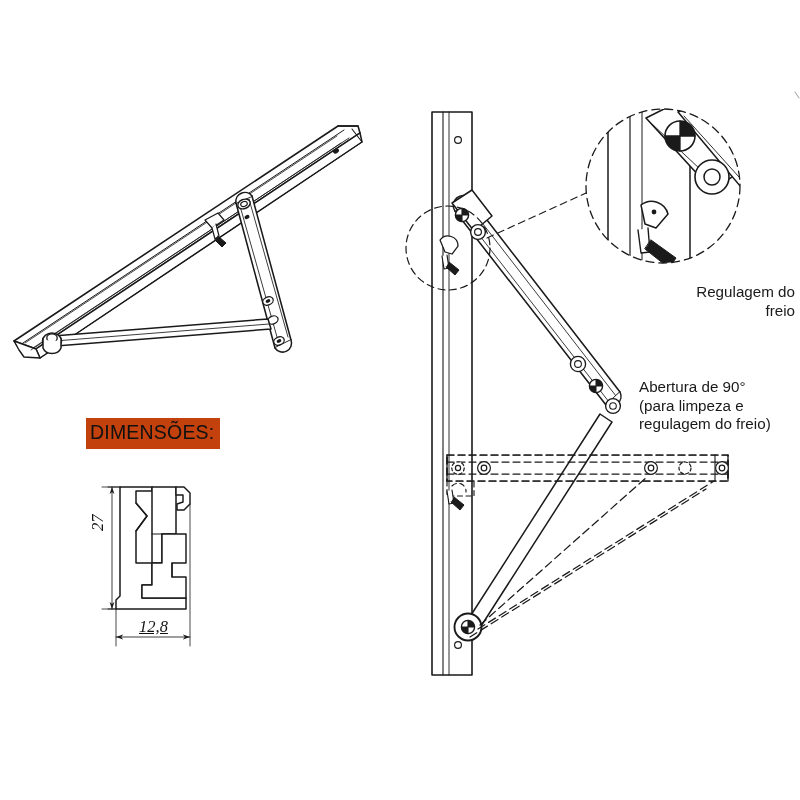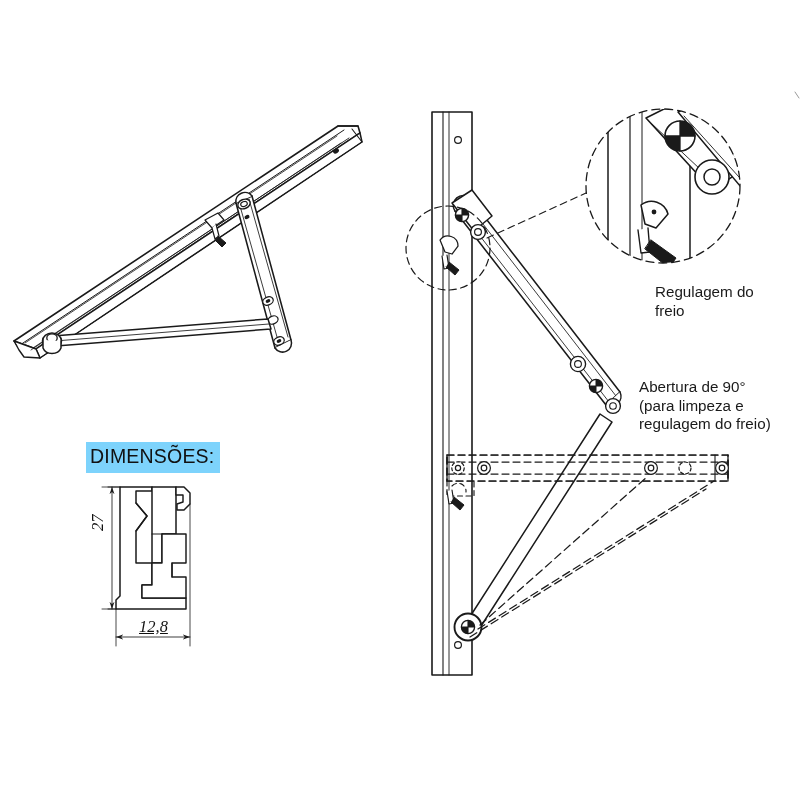--- a/index.html
+++ b/index.html
@@ -28,32 +28,32 @@
     height: 800px;
   }
   .lbl {
     position: absolute;
     color: #1a1a1a;
     white-space: pre;
     line-height: 1.22;
   }
   .dim-title {
     left: 86px;
-    top: 442px;
+    top: 418px;
     font-size: 19.5px;
     letter-spacing: 0.2px;
-    background: #7dd3fc;
+    background: #c2410c;
     padding: 3px 6px 4px 4px;
     color: #111;
   }
   .ann-brake {
     left: 655px;
     top: 283px;
     font-size: 15.2px;
-    text-align: left;
+    text-align: right;
     width: 140px;
   }
   .ann-open {
     left: 639px;
     top: 378px;
     font-size: 15.2px;
     text-align: left;
     width: 165px;
   }
   .dimnum {

